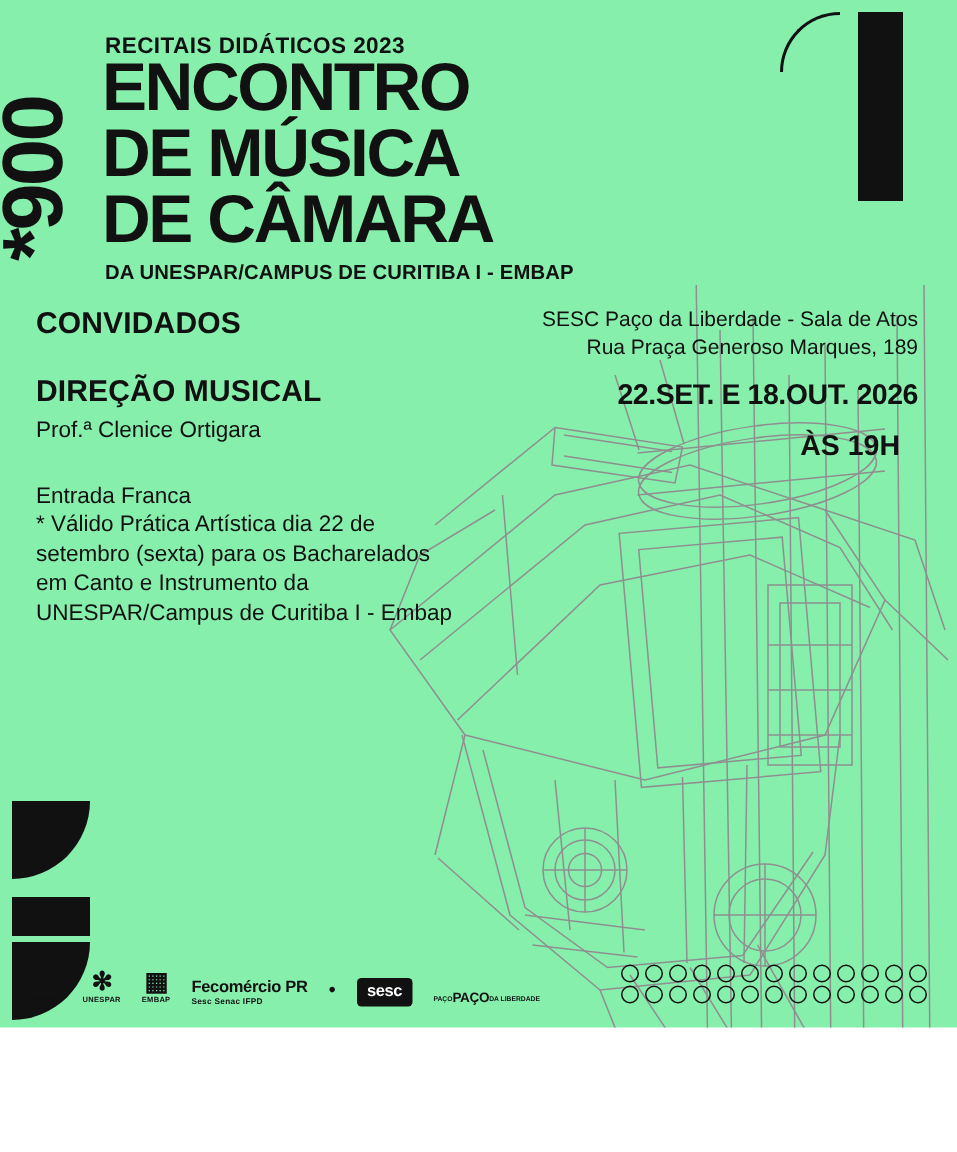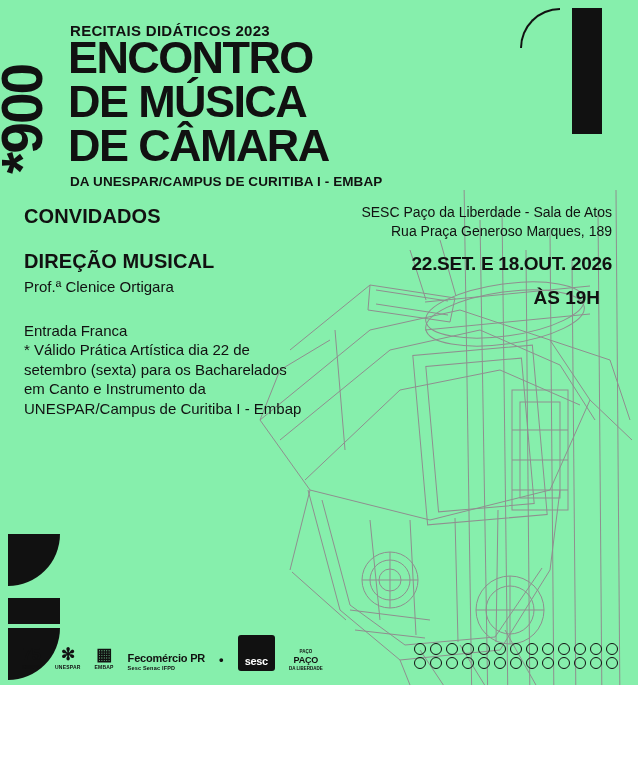--- a/index.html
+++ b/index.html
@@ -248,27 +248,27 @@
   .sep {
     font-size: 13px;
     font-weight: 800;
     padding-bottom: 4px;
   }
   .sesc-badge {
     background: #111;
     color: #fff;
     font-size: 11px;
     font-weight: 800;
-    padding: 20px 7px 4px 7px;
+    padding: 3px 7px 4px 7px;
     border-radius: 3px;
     letter-spacing: -0.3px;
   }
   .paco-logo {
     display: flex;
-    flex-direction: column;
+    flex-direction: row;
     align-items: center;
     font-size: 4.5px;
     font-weight: 700;
     line-height: 1.2;
   }
   .paco-logo .big {
     font-size: 9px;
     font-weight: 800;
     letter-spacing: -0.2px;
   }

